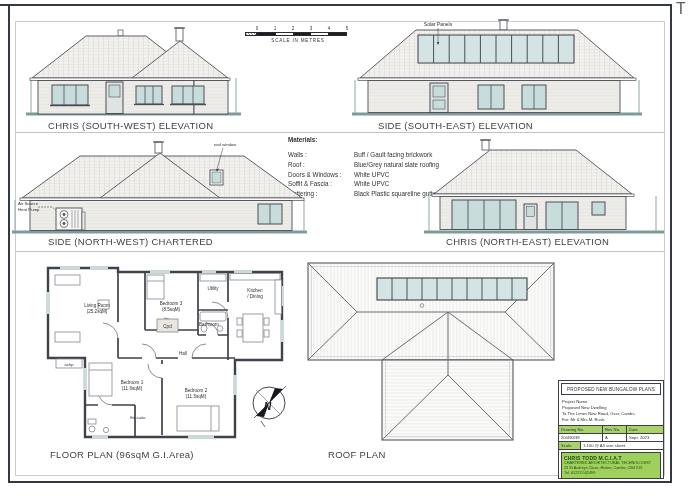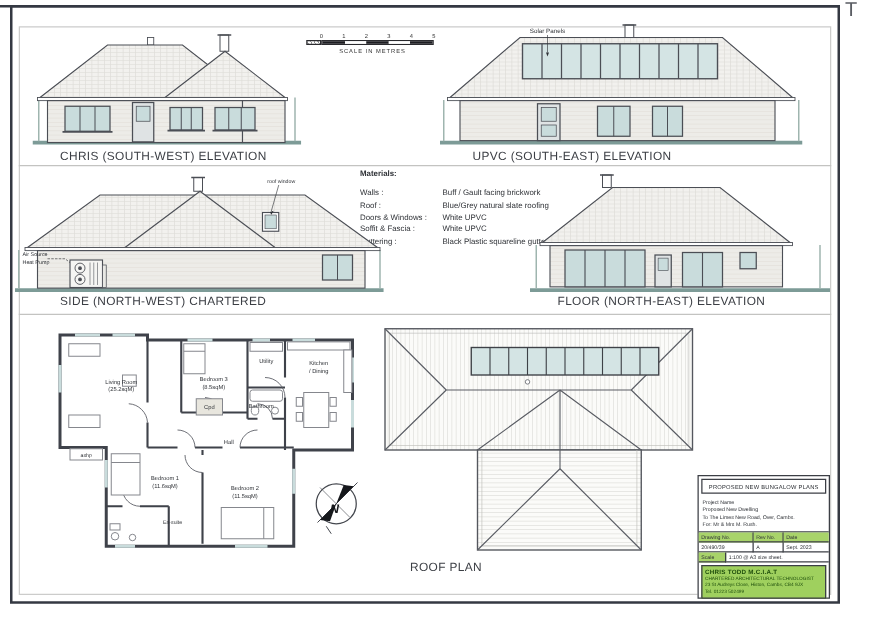--- a/index.html
+++ b/index.html
@@ -148,21 +148,21 @@
       <line x1="139" y1="67" x2="139" y2="91" stroke-width="0.8"></line>
       <rect x="170" y="67" width="24" height="24" fill="#c9dcdc" stroke-width="1"></rect>
       <line x1="182" y1="67" x2="182" y2="91" stroke-width="0.8"></line>
     </g>
     <g>
       <text x="86" y="8" font-size="5" fill="#2f3237" text-anchor="middle">Solar Panels</text>
       <line x1="86" y1="10" x2="86" y2="24" stroke="#2f3237" stroke-width="0.5"></line>
       <polygon points="84.8,24 87.2,24 86,27.2" fill="#2f3237"></polygon>
     </g>
   </svg>
-  <div class="abs elev-label" style="left:378px;top:120px;">UPVC (SOUTH-EAST) ELEVATION</div>
+  <div class="abs elev-label" style="left:378px;top:120px;">SIDE (SOUTH-EAST) ELEVATION</div>
 
   <div class="abs materials">
     <div class="mat-title">Materials:</div>
     <div class="mat-row">
         <div class="mat-label">Walls :</div>
         <div class="mat-value">Buff / Gault facing brickwork</div>
       </div>
     <div class="mat-row">
         <div class="mat-label">Roof :</div>
         <div class="mat-value">Blue/Grey natural slate roofing</div>
@@ -251,21 +251,21 @@
       <rect x="16" y="58.5" width="186" height="33" fill="url(#re-wall)" stroke-width="0.9"></rect>
       <rect x="28" y="62" width="64" height="29.5" fill="#c9dcdc" stroke-width="1"></rect>
       <path d="M44,62 V91.5 M60,62 V91.5 M76,62 V91.5" stroke-width="0.9"></path>
       <rect x="100" y="66" width="13" height="25.5" fill="#dfe3e4" stroke-width="1"></rect>
       <rect x="102.5" y="68.5" width="8" height="10" fill="#c9dcdc" stroke-width="0.5"></rect>
       <rect x="122" y="64" width="32" height="27.5" fill="#c9dcdc" stroke-width="1"></rect>
       <line x1="138" y1="64" x2="138" y2="91.5" stroke-width="0.9"></line>
       <rect x="168" y="64" width="13" height="13" fill="#c9dcdc" stroke-width="1"></rect>
     </g>
   </svg>
-  <div class="abs elev-label" style="left:446px;top:236px;">FLOOR (NORTH-EAST) ELEVATION</div>
+  <div class="abs elev-label" style="left:446px;top:236px;">CHRIS (NORTH-EAST) ELEVATION</div>
 
   <svg class="abs" style="left:46px;top:262px;" width="240" height="182" viewBox="0 0 240 182">
     <path d="M2,6 L72,6 L72,10 L236,10 L236,98 L189,98 L189,175 L39,175 L39,96 L2,96 Z" fill="#ffffff" stroke="#3f424a" stroke-width="2.4"></path>
     <g stroke="#c9dcdc" stroke-width="2.4">
       <path d="M14,6 H34 M44,6 H62 M2,30 V52 M104,10 H124 M156,10 H170 M188,10 H206 M236,24 V44 M236,58 V80 M39,106 V128 M189,113 V133 M46,175 H62 M142,175 H168"></path>
     </g>
     <g stroke="#3f424a" stroke-width="1.7">
       <path d="M72,10 V60 M72,76 V96"></path>
       <path d="M99,10 V68 M99,68 H118 M130,68 H152"></path>
       <path d="M152,10 V73 M152,48 H182 M152,73 H160 M172,73 H182"></path>
@@ -323,20 +323,21 @@
       <text x="121.5" y="65.5">Cpd</text>
       <text x="137" y="93">Hall</text>
       <text x="86" y="122">Bedroom 1</text>
       <text x="86" y="128">(11.6sqM)</text>
       <text x="150" y="130">Bedroom 2</text>
       <text x="150" y="136">(11.5sqM)</text>
       <text x="92" y="157" font-size="4.2">En-suite</text>
       <text x="23" y="103.5" font-size="4.2">ashp</text>
     </g>
   </svg>
+  <div class="abs elev-label" style="left:50px;top:449px;">FLOOR PLAN  (96sqM G.I.Area)</div>
 
   <svg class="abs" style="left:249px;top:383px;" width="40" height="48" viewBox="0 0 40 48">
     <circle cx="20" cy="20" r="16" fill="none" stroke="#44474e" stroke-width="1"></circle>
     <line x1="5" y1="35" x2="37" y2="3" stroke="#44474e" stroke-width="0.8"></line>
     <line x1="7" y1="7" x2="31" y2="31" stroke="#44474e" stroke-width="0.5"></line>
     <path d="M20,20 L7,33 L15,34 Z" fill="#16181c"></path>
     <path d="M20,20 L34,6 L26,5 Z" fill="#16181c"></path>
     <line x1="12" y1="38" x2="16" y2="44" stroke="#44474e" stroke-width="0.8"></line>
     <text x="15" y="27" font-size="10" font-style="italic" font-weight="bold" fill="#16181c">N</text>
   </svg>

